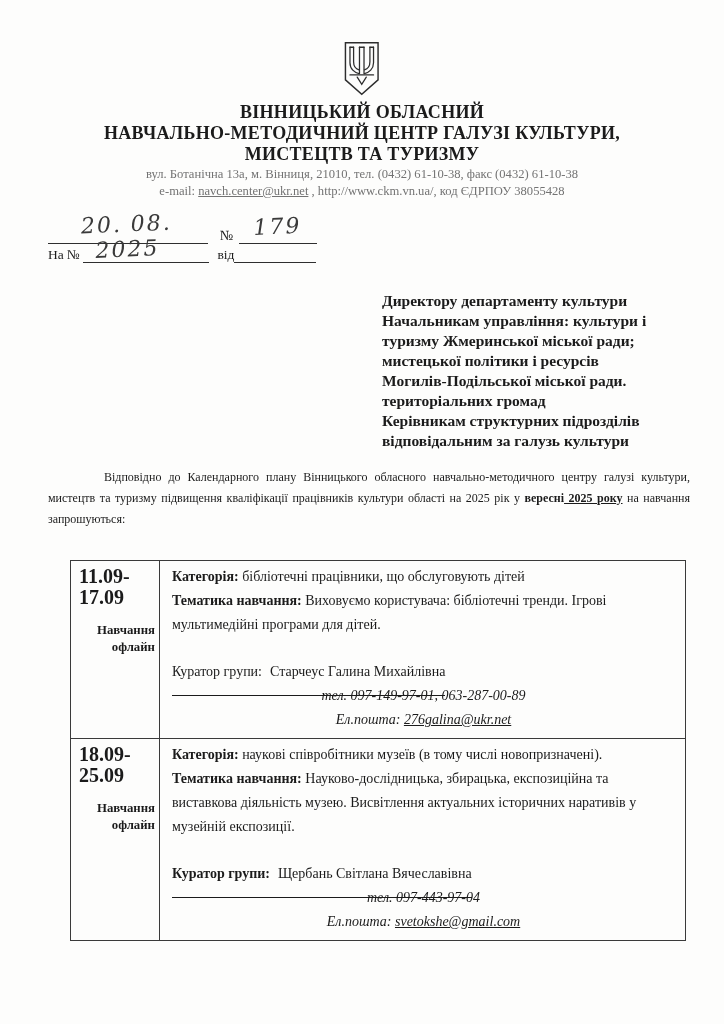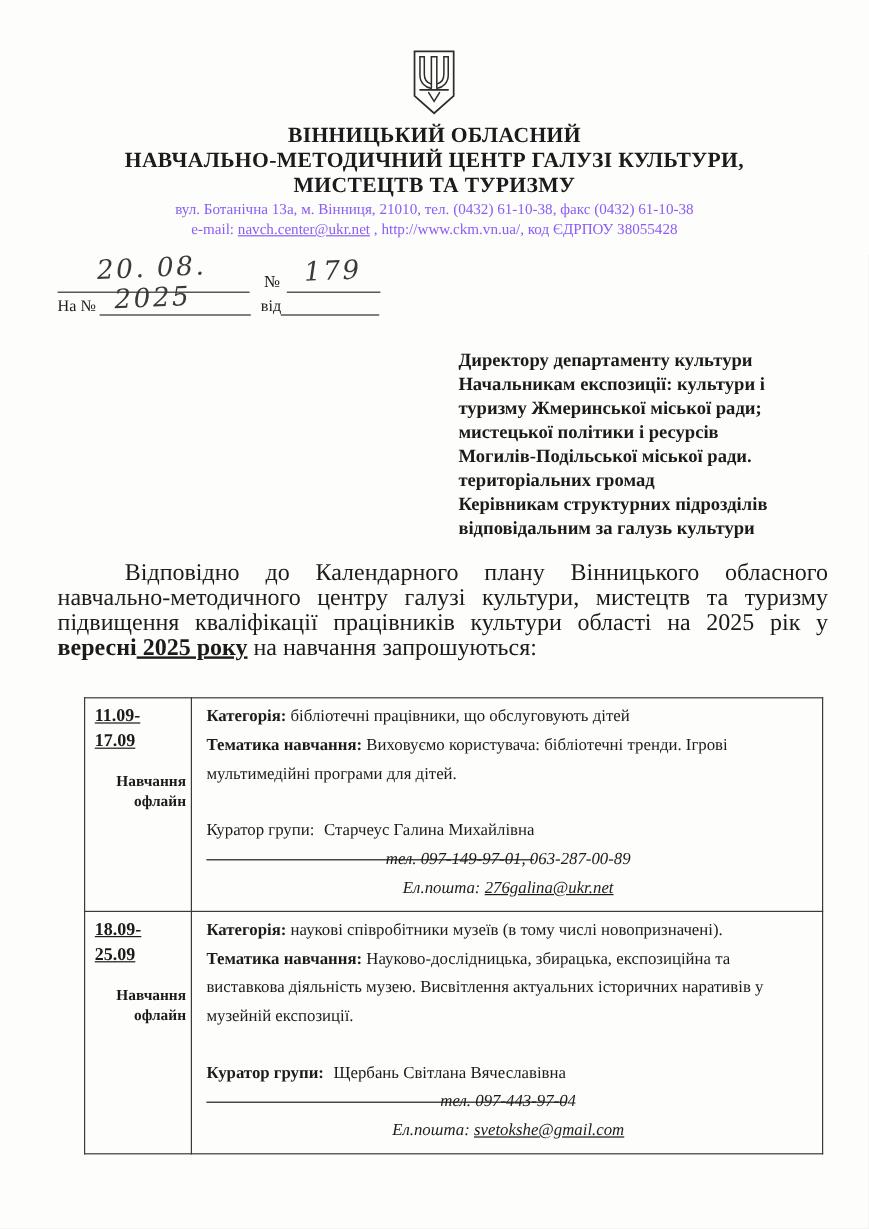--- a/index.html
+++ b/index.html
@@ -11,21 +11,21 @@
     background: #fdfdfc;
     color: #1b1b1b;
     font-family: "Liberation Serif", "DejaVu Serif", serif;
     overflow: hidden;
   }
   
   .letterhead { text-align: center; padding-top: 40px; }
   .emblem { height: 60px; margin-bottom: 2px; }
   .emblem svg { height: 58px; }
   .org-name { font-weight: bold; font-size: 18px; line-height: 21px; letter-spacing: 0.3px; }
-  .addr { font-size: 12.6px; line-height: 16px; margin-top: 1px; color: #8b5cf6; }
+  .addr { font-size: 12.6px; line-height: 16px; margin-top: 1px; color: #737373; }
   .addr .u { text-decoration: underline; }
   
   .ref { margin: 16px 0 0 48px; font-size: 13.5px; }
   .ref-row1 { height: 30px; }
   .ref-date-cell, .ref-num-cell {
     display: inline-block; vertical-align: bottom;
     border-bottom: 1.3px solid #2f2f2f; height: 28px;
   }
   .ref-date-cell { width: 160px; text-align: center; }
   .ref-num-cell { width: 78px; text-align: center; }
@@ -50,39 +50,39 @@
     width: 318px;
     font-weight: bold;
     font-size: 15.5px;
     line-height: 20px;
   }
   
   .body-par {
     margin: 16px 34px 0 48px;
     text-align: justify;
     text-indent: 56px;
-    font-size: 20px;
+    font-size: 12px;
     line-height: 21px;
   }
   .body-par .u { text-decoration: underline; }
   
   table.sched {
     margin: 30px 0 0 70px;
     width: 616px;
     border-collapse: collapse;
   }
   table.sched td {
     border: 1.5px solid #3a3a3a;
     vertical-align: top;
   }
   td.c1 { width: 76px; padding: 5px 4px 0 8px; }
   td.c2 { padding: 4px 10px 6px 12px; font-size: 14px; line-height: 24px; }
   tr.r1 td { height: 150px; }
   tr.r2 td { height: 188px; }
-  .dates { font-weight: bold; font-size: 15px; line-height: 21px; text-decoration: underline; }
+  .dates { font-weight: bold; font-size: 20px; line-height: 21px; }
   .mode { font-weight: bold; font-size: 12.8px; line-height: 17px; margin-top: 14px; text-align: right; }
   td.c2 p { margin: 0; }
   .curator { margin-top: 23px !important; }
   .curator .u-wrap { border-bottom: 1.4px solid #1b1b1b; padding-bottom: 16px; }
   .cur-name { margin-left: 8px; }
   .r2 .cur-label { font-weight: bold; }
   .contact { text-align: center; font-style: italic; }
   .contact .u { text-decoration: underline; }
 </style>
 </head>
@@ -126,21 +126,21 @@
     <div class="ref-row1">
       <span class="ref-date-cell"><span class="hw">20. 08. 2025</span></span><span class="ref-no-sign">№</span><span class="ref-num-cell"><span class="hw">179</span></span>
     </div>
     <div class="ref-row2">
       <span>На № </span><span class="blank blank1"></span><span>від</span><span class="blank blank2"></span>
     </div>
   </section>
 
   <section class="recipient">
     <div>Директору департаменту культури</div>
-    <div>Начальникам експозиції: культури і</div>
+    <div>Начальникам управління: культури і</div>
     <div>туризму Жмеринської міської ради;</div>
     <div>мистецької політики і ресурсів</div>
     <div>Могилів-Подільської міської ради.</div>
     <div>територіальних громад</div>
     <div>Керівникам структурних підрозділів</div>
     <div>відповідальним за галузь культури</div>
   </section>
 
   <p class="body-par">
     <span>Відповідно до Календарного плану Вінницького обласного навчально-методичного центру галузі культури, мистецтв та туризму підвищення кваліфікації працівників культури області на 2025 рік  у </span><b>вересні</b><b class="u"> 2025 року</b><span> на навчання запрошуються:</span>

